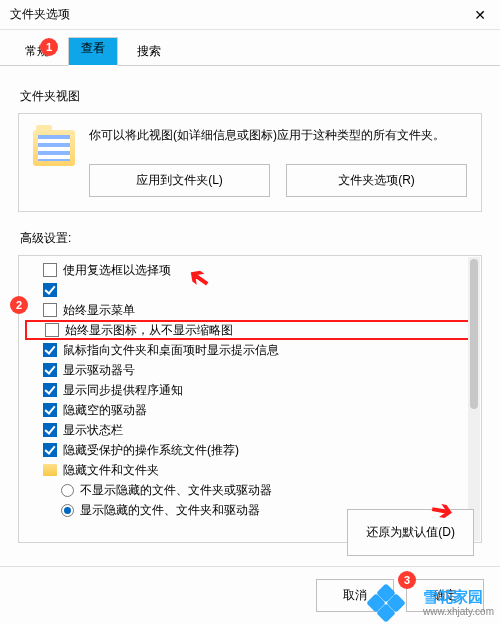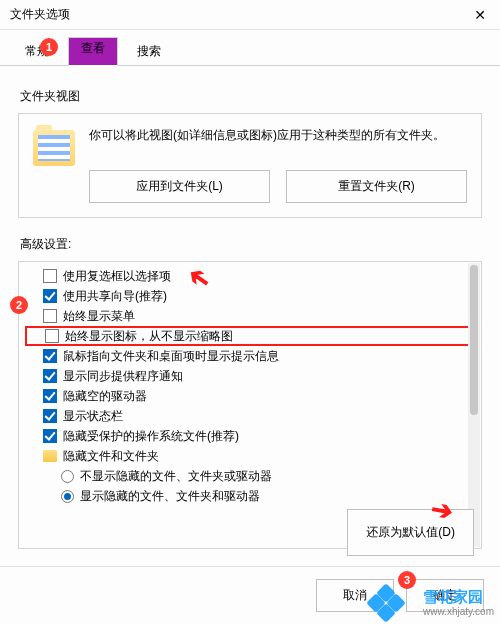--- a/index.html
+++ b/index.html
@@ -2,34 +2,34 @@
 <html><head>
 <meta charset="utf-8">
 <style>
 *{box-sizing:border-box;margin:0;padding:0}
 body{font-family:"Microsoft YaHei","Segoe UI",sans-serif;font-size:12px;background:#fdfdfd;width:500px;height:624px;position:relative;overflow:hidden}
 .titlebar{display:flex;justify-content:space-between;align-items:center;padding:6px 6px 6px 10px;border-bottom:1px solid #e5e5e5}
 .title{font-size:12px}
 .close{width:28px;text-align:center;font-size:14px}
 .tabbar{display:flex;gap:4px;padding:6px 10px 0 10px;border-bottom:1px solid #d0d0d0}
 .tab{padding:5px 14px;font-size:12px;border:1px solid transparent;position:relative;top:1px;cursor:pointer}
-.tab.active{border:1px solid #d0d0d0;border-bottom:1px solid #fff;background:#a21caf}
+.tab.active{border:1px solid #d0d0d0;border-bottom:1px solid #fff;background:#0ea5e9}
 .hlbox{border:3px solid #ff1a1a;padding:2px 12px}
 .badge{position:absolute;width:18px;height:18px;border-radius:50%;background:#ff3b30;color:#fff;font-size:11px;font-weight:bold;display:flex;align-items:center;justify-content:center;z-index:10}
 .badge.b1{top:38px;left:40px}
 .badge.b2{top:296px;left:10px}
 .badge.b3{top:571px;left:398px}
 .content{padding:12px 18px}
 .section-title{font-size:12px;margin:10px 0 8px 2px}
 .fv-box{border:1px solid #d4d4d4;padding:12px 14px 14px 14px;margin-bottom:18px;display:flex;gap:14px}
 .folder-ico{width:42px;height:36px;margin-top:4px;background:linear-gradient(#ffe9a8,#ffd36b);border-radius:3px;position:relative;flex:none}
 .folder-ico:before{content:"";position:absolute;top:-5px;left:3px;width:16px;height:6px;background:#ffe9a8;border-radius:2px 2px 0 0}
 .folder-ico:after{content:"";position:absolute;top:5px;left:5px;right:5px;bottom:5px;background:repeating-linear-gradient(#8ab7ff 0 4px,#fff 4px 8px)}
 .fv-right{flex:1}
-.fv-desc{margin-bottom:26px;line-height:1.5}
+.fv-desc{margin-bottom:20px;line-height:1.5}
 .fv-btns{display:flex;gap:16px}
 .btn{border:1px solid #bfbfbf;background:#fdfdfd;padding:7px 0;font-size:12px;text-align:center;cursor:pointer}
 .fv-btns .btn{flex:1}
 .adv{border:1px solid #d4d4d4;height:288px;position:relative;overflow:hidden}
 .adv-scroll{position:absolute;top:1px;right:1px;bottom:1px;width:12px;background:#f0f0f0}
 .adv-thumb{position:absolute;top:2px;left:2px;right:2px;height:150px;background:#c7c7c7;border-radius:6px}
 .tree{padding:4px 6px}
 .row{display:flex;align-items:center;height:20px;gap:6px}
 .cb{width:14px;height:14px;border:1px solid #777;background:#fff;flex:none;position:relative}
 .cb.checked{background:#0067c0;border-color:#0067c0}
@@ -76,50 +76,53 @@
 </div>
 
 <div class="content">
   <div class="section-title">文件夹视图</div>
   <div class="fv-box">
     <div class="folder-ico"></div>
     <div class="fv-right">
       <div class="fv-desc">你可以将此视图(如详细信息或图标)应用于这种类型的所有文件夹。</div>
       <div class="fv-btns">
         <div class="btn">应用到文件夹(L)</div>
-        <div class="btn">重置文件夹(R)</div>
+        <div class="btn">文件夹选项(R)</div>
       </div>
     </div>
   </div>
 
   <div class="section-title">高级设置:</div>
   <div class="adv">
     <div class="adv-scroll">
         <div class="adv-thumb"></div>
       </div>
     <div class="tree" id="tree">
         <div class="row ind1">
           <div class="cb"></div>
           <span>使用复选框以选择项</span>
         </div>
         <div class="row ind1">
           <div class="cb checked"></div>
-          <span>使用共享向导(推荐)</span>
         </div>
         <div class="row ind1">
           <div class="cb"></div>
           <span>始终显示菜单</span>
         </div>
         <div class="row ind1 sel-row">
           <div class="cb"></div>
           <span>始终显示图标，从不显示缩略图</span>
         </div>
         <div class="row ind1">
           <div class="cb checked"></div>
           <span>鼠标指向文件夹和桌面项时显示提示信息</span>
+        </div>
+        <div class="row ind1">
+          <div class="cb checked"></div>
+          <span>显示驱动器号</span>
         </div>
         <div class="row ind1">
           <div class="cb checked"></div>
           <span>显示同步提供程序通知</span>
         </div>
         <div class="row ind1">
           <div class="cb checked"></div>
           <span>隐藏空的驱动器</span>
         </div>
         <div class="row ind1">

